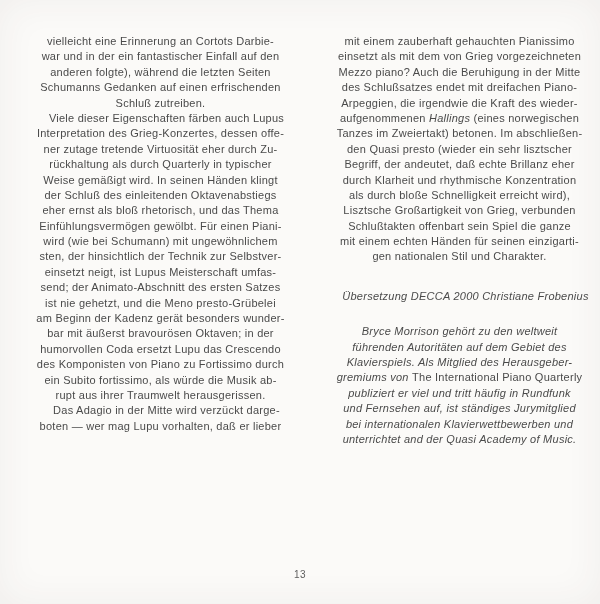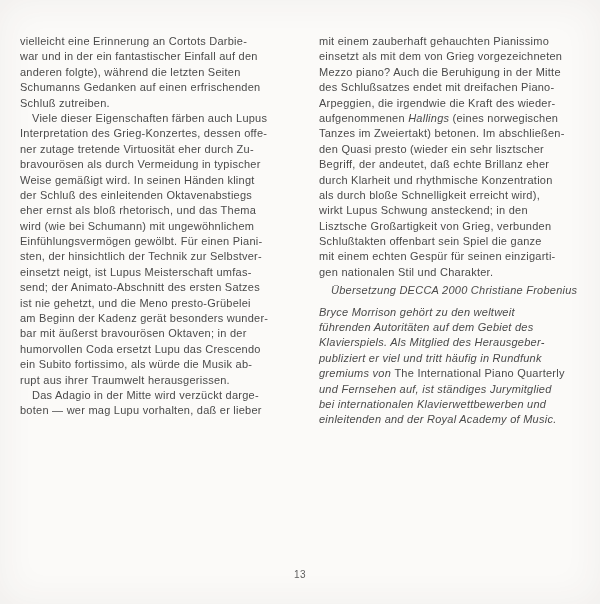--- a/index.html
+++ b/index.html
@@ -22,21 +22,21 @@
     box-shadow: inset 0 0 38px rgba(60,55,50,0.06);
   }
   .cols {
     display: flex;
     gap: 18px;
     padding: 34px 0 0 20px;
   }
   .col {
     width: 281px;
   }
-  .block { margin: 0; }
+  .block { margin: 0; text-align: center; }
   .block.ital { font-style: italic; }
   .block.ind .line:first-child { text-indent: 12px; }
   .line {
     font-size: 11px;
     line-height: 15.4px;
     height: 15.4px;
     white-space: nowrap;
     letter-spacing: 0.25px;
   }
   .it { font-style: italic; margin-top: 40px; }
@@ -62,33 +62,34 @@
           <div class="line"><span>vielleicht eine Erinnerung an Cortots Darbie-</span></div>
           <div class="line"><span>war und in der ein fantastischer Einfall auf den</span></div>
           <div class="line"><span>anderen folgte), während die letzten Seiten</span></div>
           <div class="line"><span>Schumanns Gedanken auf einen erfrischenden</span></div>
           <div class="line"><span>Schluß zutreiben.</span></div>
         </div>
         <div class="block ind">
           <div class="line"><span>Viele dieser Eigenschaften färben auch Lupus</span></div>
           <div class="line"><span>Interpretation des Grieg-Konzertes, dessen offe-</span></div>
           <div class="line"><span>ner zutage tretende Virtuosität eher durch Zu-</span></div>
-          <div class="line"><span>bravourösen als durch Vermeidung in typischer</span></div>
+          <div class="line"><span>rückhaltung als durch Quarterly in typischer</span></div>
           <div class="line"><span>Weise gemäßigt wird. In seinen Händen klingt</span></div>
           <div class="line"><span>der Schluß des einleitenden Oktavenabstiegs</span></div>
           <div class="line"><span>eher ernst als bloß rhetorisch, und das Thema</span></div>
+          <div class="line"><span>Einfühlungsvermögen gewölbt. Für einen Piani-</span></div>
           <div class="line"><span>wird (wie bei Schumann) mit ungewöhnlichem</span></div>
-          <div class="line"><span>Einfühlungsvermögen gewölbt. Für einen Piani-</span></div>
           <div class="line"><span>sten, der hinsichtlich der Technik zur Selbstver-</span></div>
           <div class="line"><span>einsetzt neigt, ist Lupus Meisterschaft umfas-</span></div>
           <div class="line"><span>send; der Animato-Abschnitt des ersten Satzes</span></div>
           <div class="line"><span>ist nie gehetzt, und die Meno presto-Grübelei</span></div>
           <div class="line"><span>am Beginn der Kadenz gerät besonders wunder-</span></div>
           <div class="line"><span>bar mit äußerst bravourösen Oktaven; in der</span></div>
           <div class="line"><span>humorvollen Coda ersetzt Lupu das Crescendo</span></div>
+          <div class="line"><span>des Komponisten von Piano zu Fortissimo durch</span></div>
           <div class="line"><span>ein Subito fortissimo, als würde die Musik ab-</span></div>
           <div class="line"><span>rupt aus ihrer Traumwelt herausgerissen.</span></div>
         </div>
         <div class="block ind">
           <div class="line"><span>Das Adagio in der Mitte wird verzückt darge-</span></div>
           <div class="line"><span>boten — wer mag Lupu vorhalten, daß er lieber</span></div>
         </div>
       </div>
     <div class="col">
         <div class="block">
@@ -96,35 +97,34 @@
           <div class="line"><span>einsetzt als mit dem von Grieg vorgezeichneten</span></div>
           <div class="line"><span>Mezzo piano? Auch die Beruhigung in der Mitte</span></div>
           <div class="line"><span>des Schlußsatzes endet mit dreifachen Piano-</span></div>
           <div class="line"><span>Arpeggien, die irgendwie die Kraft des wieder-</span></div>
           <div class="line"><span>aufgenommenen </span><span class="it">Hallings</span><span> (eines norwegischen</span></div>
           <div class="line"><span>Tanzes im Zweiertakt) betonen. Im abschließen-</span></div>
           <div class="line"><span>den Quasi presto (wieder ein sehr lisztscher</span></div>
           <div class="line"><span>Begriff, der andeutet, daß echte Brillanz eher</span></div>
           <div class="line"><span>durch Klarheit und rhythmische Konzentration</span></div>
           <div class="line"><span>als durch bloße Schnelligkeit erreicht wird),</span></div>
-          <div class="line"><span>wirkt Lupus Schwung ansteckend; in den</span></div>
           <div class="line"><span>Lisztsche Großartigkeit von Grieg, verbunden</span></div>
           <div class="line"><span>Schlußtakten offenbart sein Spiel die ganze</span></div>
-          <div class="line"><span>mit einem echten Gespür für seinen einzigarti-</span></div>
+          <div class="line"><span>mit einem echten Händen für seinen einzigarti-</span></div>
           <div class="line"><span>gen nationalen Stil und Charakter.</span></div>
         </div>
-        <div class="block ind ital" style="margin-top: 3px;">
+        <div class="block ind ital" style="margin-top: 24px;">
           <div class="line"><span>Übersetzung DECCA 2000 Christiane Frobenius</span></div>
         </div>
-        <div class="block ital" style="margin-top: 6px;">
+        <div class="block ital" style="margin-top: 20px;">
           <div class="line"><span>Bryce Morrison gehört zu den weltweit</span></div>
           <div class="line"><span>führenden Autoritäten auf dem Gebiet des</span></div>
           <div class="line"><span>Klavierspiels. Als Mitglied des Herausgeber-</span></div>
+          <div class="line"><span>gremiums von </span><span class="rm">The International Piano Quarterly</span></div>
           <div class="line"><span>publiziert er viel und tritt häufig in Rundfunk</span></div>
-          <div class="line"><span>gremiums von </span><span class="rm">The International Piano Quarterly</span></div>
           <div class="line"><span>und Fernsehen auf, ist ständiges Jurymitglied</span></div>
           <div class="line"><span>bei internationalen Klavierwettbewerben und</span></div>
-          <div class="line"><span>einleitenden and der Royal Academy of Music.</span></div>
+          <div class="line"><span>unterrichtet and der Quasi Academy of Music.</span></div>
         </div>
       </div>
   </div>
   <div class="footer">13</div>
 </div>
 
 </body></html>

